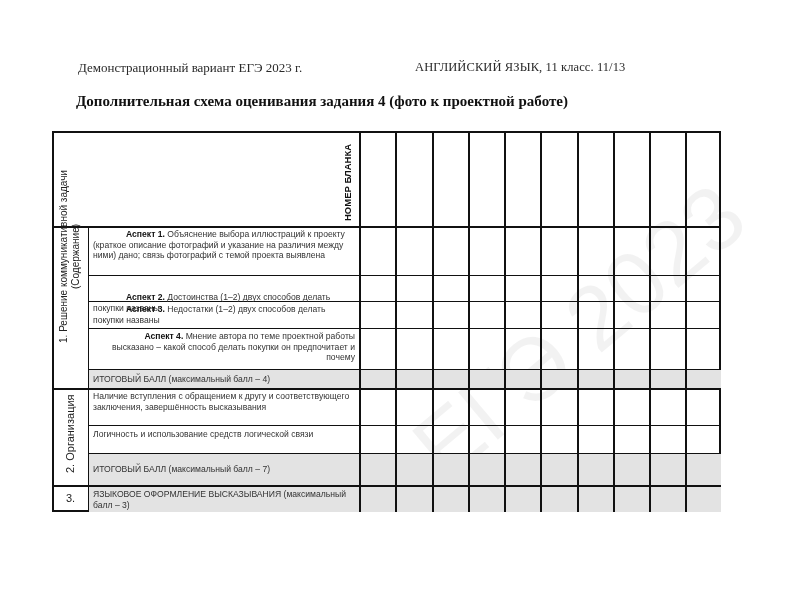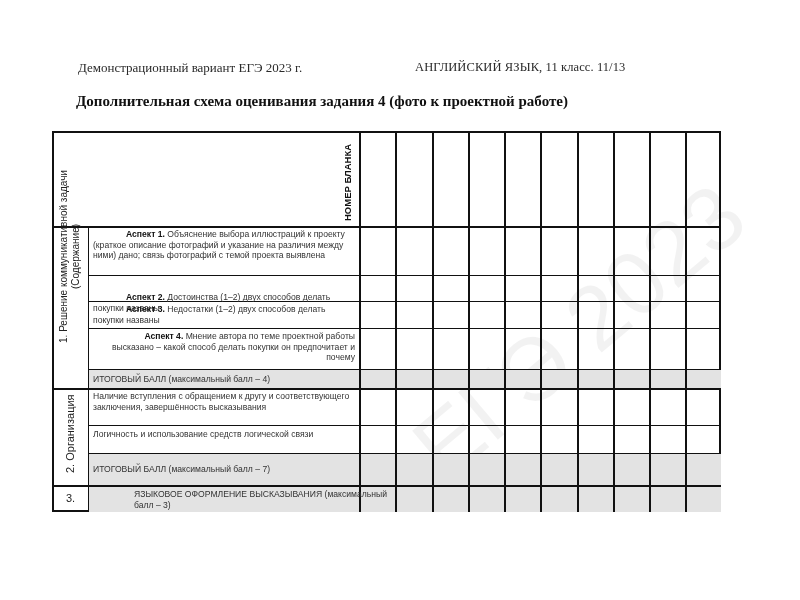--- a/index.html
+++ b/index.html
@@ -88,14 +88,14 @@
   </div>
   <div class="txt" style="left:39px; top:198px; width:262px;text-align:right;">
     <b>Аспект 4.</b><span> Мнение автора по теме проектной работы высказано – какой способ делать покупки он предпочитает и почему</span>
   </div>
   <div class="txt" style="left:39px; top:241px; width:262px;">ИТОГОВЫЙ БАЛЛ (максимальный балл – 4)</div>
 
   <div class="txt" style="left:39px; top:258px; width:262px;">Наличие вступления с обращением к другу и соответствующего заключения, завершённость высказывания</div>
   <div class="txt" style="left:39px; top:296px; width:262px;">Логичность и использование средств логической связи</div>
   <div class="txt" style="left:39px; top:331px; width:262px;">ИТОГОВЫЙ БАЛЛ (максимальный балл – 7)</div>
 
-  <div class="txt" style="left:39px; top:356px; width:262px;margin-left:41px;">ЯЗЫКОВОЕ ОФОРМЛЕНИЕ ВЫСКАЗЫВАНИЯ (максимальный балл – 3)</div>
+  <div class="txt" style="left:39px; top:356px; width:262px;">ЯЗЫКОВОЕ ОФОРМЛЕНИЕ ВЫСКАЗЫВАНИЯ (максимальный балл – 3)</div>
 </div>
 
 </body></html>

